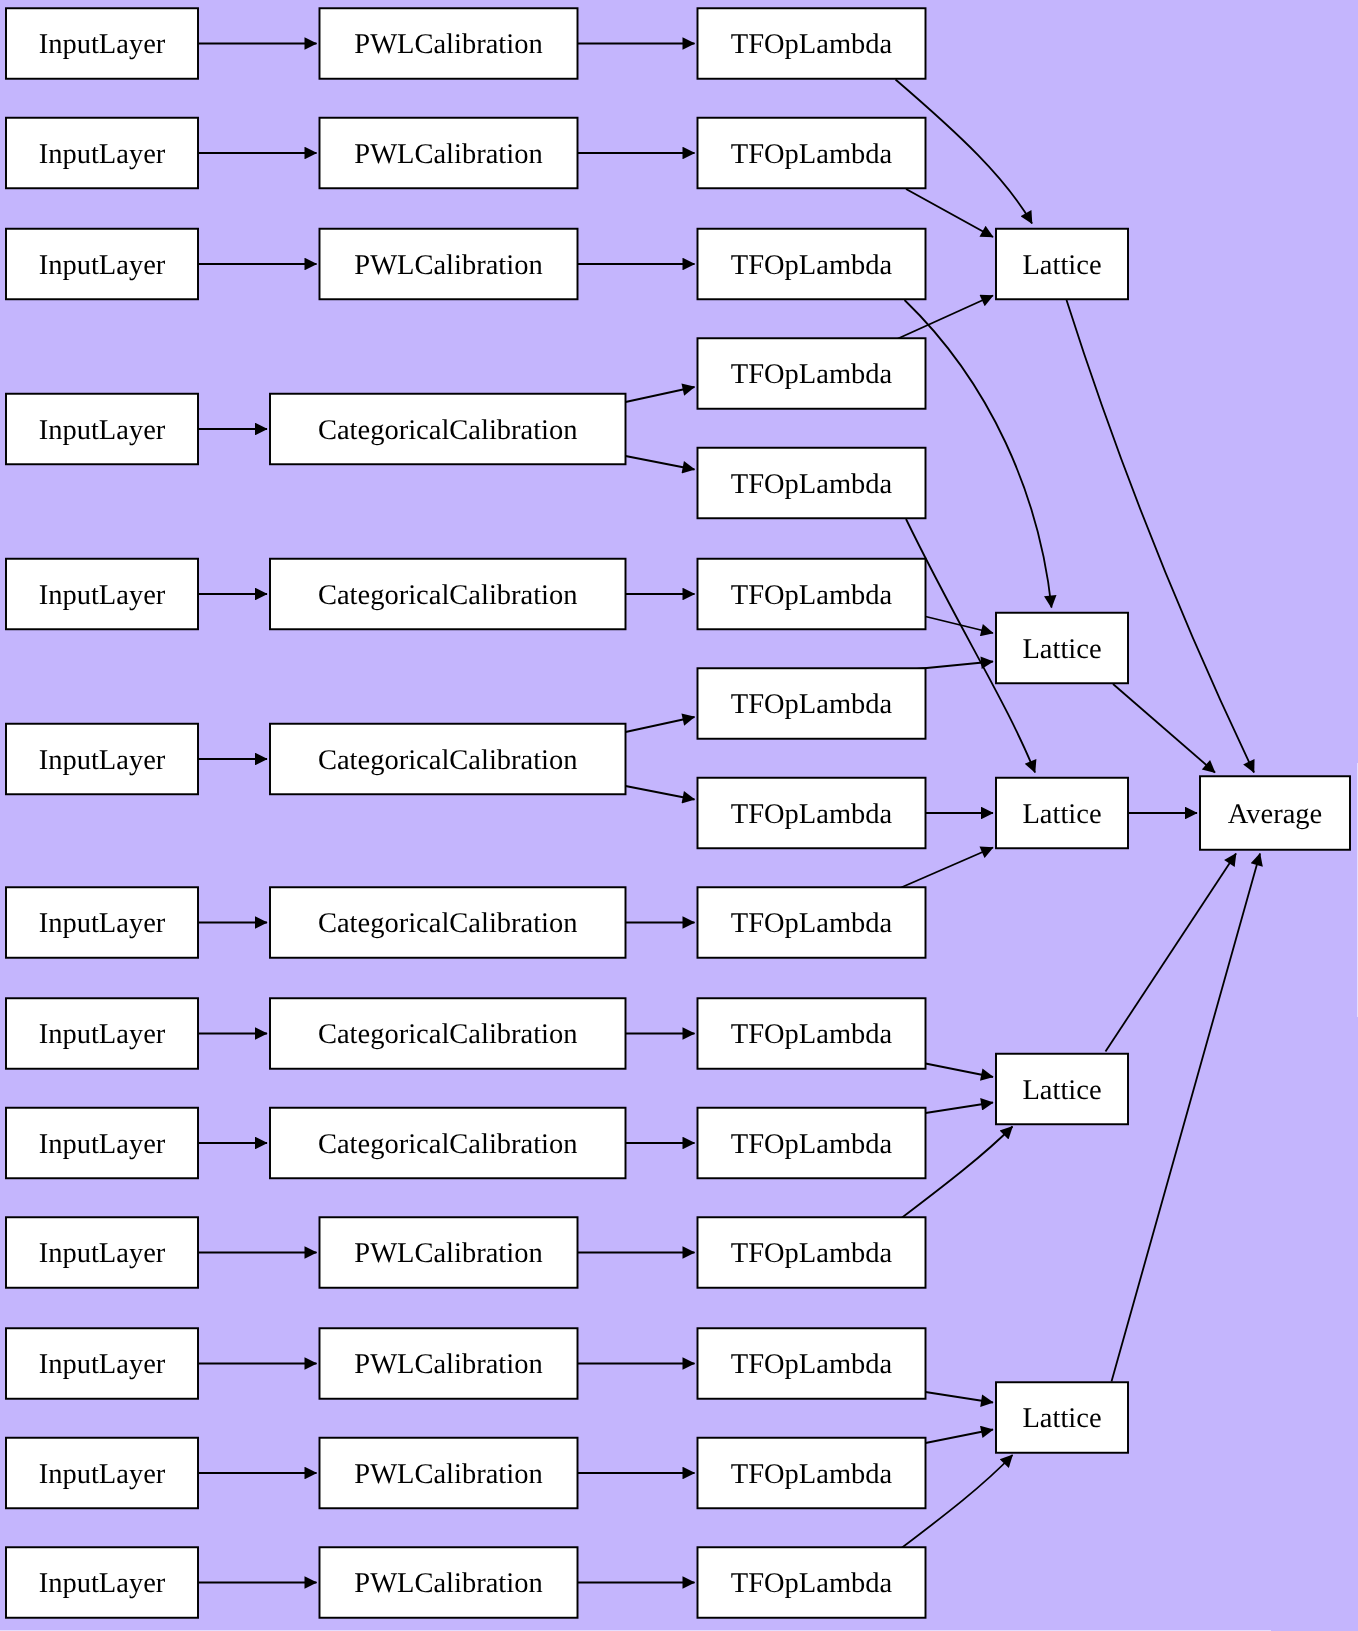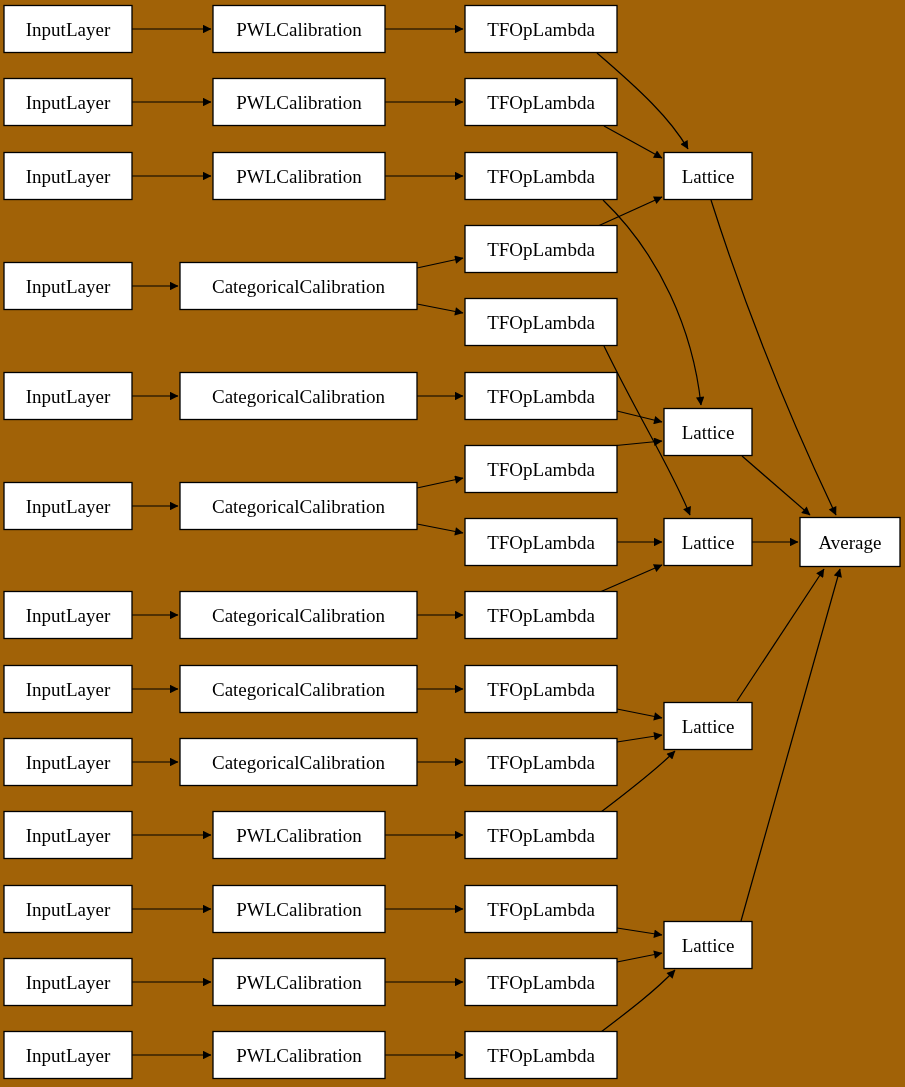--- a/index.html
+++ b/index.html
@@ -1,16 +1,16 @@
 <!DOCTYPE html>
 <html><head>
 <meta charset="utf-8">
 <style>
   html,body{margin:0;padding:0;background:#ffffff;}
-  #app{position:relative;width:905px;height:1087px;background:#a16207;overflow:hidden;}
+  #app{position:relative;width:905px;height:1087px;background:#c4b5fd;overflow:hidden;}
   svg text{
     font-family:"Liberation Serif","DejaVu Serif",serif;
     font-size:19px;
     fill:#000000;
   }
   svg .node-rect{fill:#ffffff;stroke:#000000;stroke-width:1.3px;}
   svg .edge{fill:none;stroke:#000000;stroke-width:1.2px;}
 </style>
 </head>
 <body>

